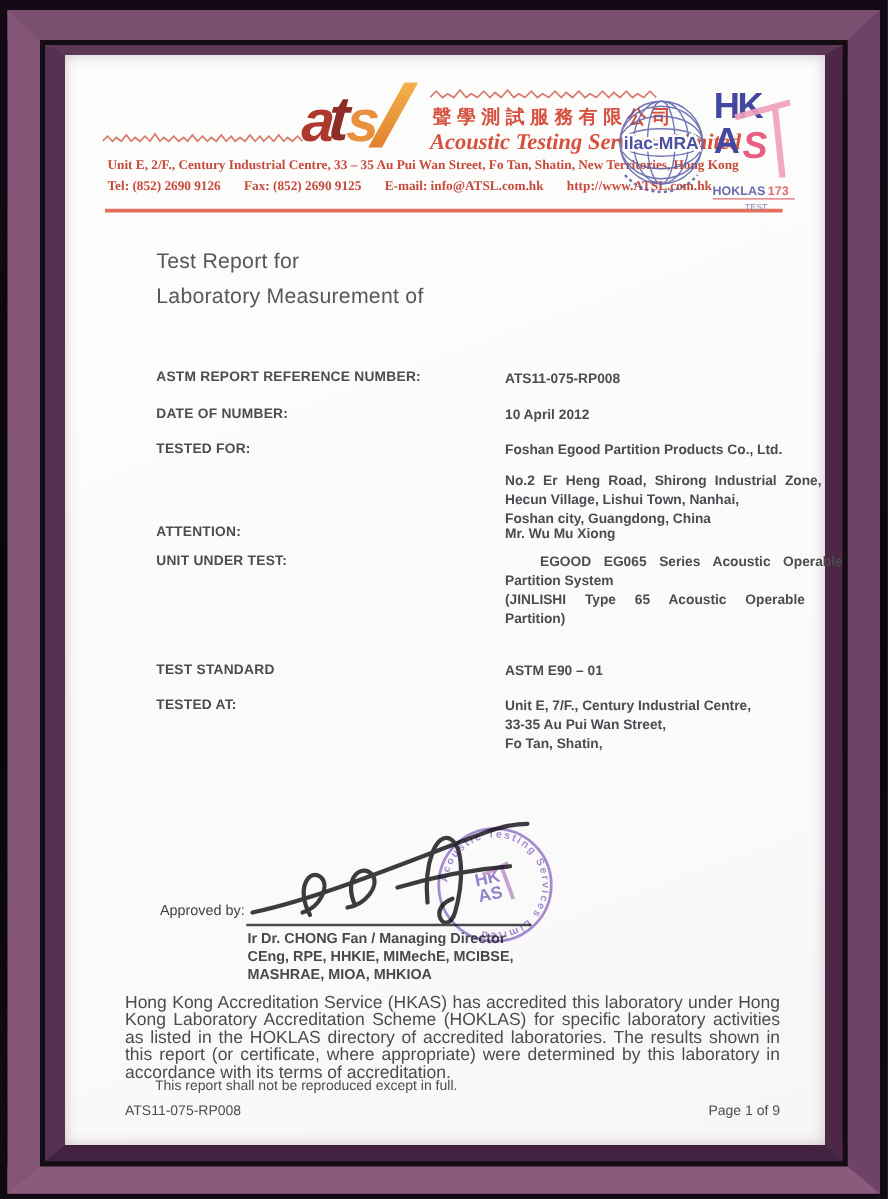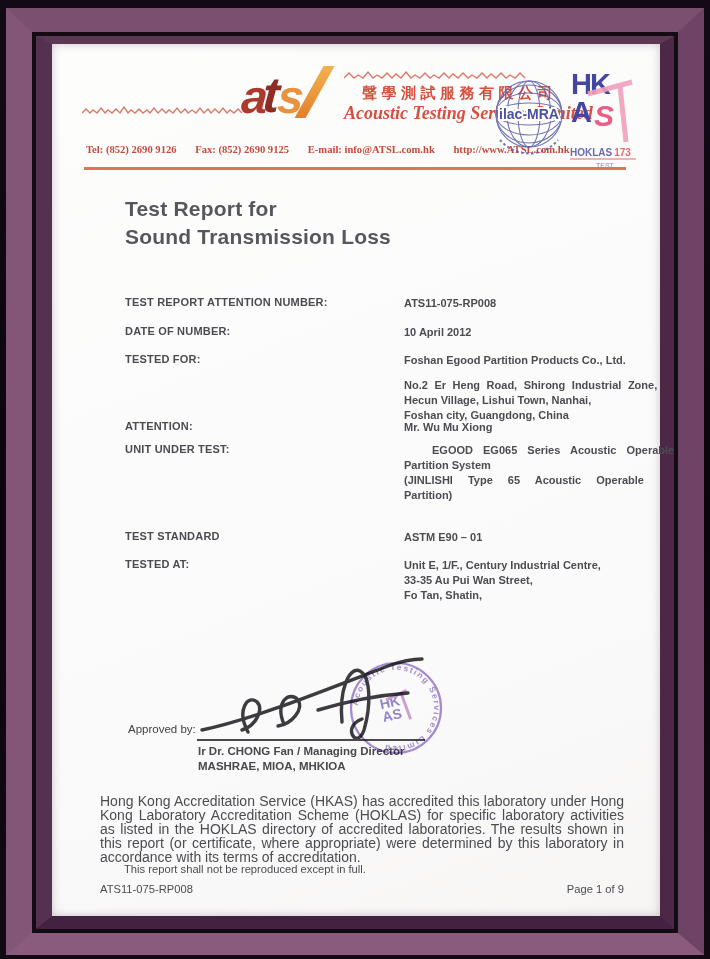--- a/index.html
+++ b/index.html
@@ -23,34 +23,34 @@
   .hdr-wave-left  { position:absolute; left:30px;  top:60px; }
   .hdr-wave-top   { position:absolute; left:292px; top:26px; }
   .atsl { position:absolute; left:190px; top:22px; display:flex; align-items:flex-end;
           font-weight:bold; font-style:italic; letter-spacing:-5px; line-height:1; transform:skewX(-4deg); }
   .atsl .La { font-size:47px; color:#ad392d; }
   .atsl .Lt { font-size:50px; color:#8e2c26; }
   .atsl .Ls { font-size:47px; color:#e8913f; margin-left:3px; }
   .atsl .slash { width:11px; height:52px; margin-left:10px; margin-bottom:2px;
                  background:linear-gradient(180deg,#f3b24d 0%,#e2802d 100%); transform:skewX(-26deg); }
   .cn-name { position:absolute; left:294px; top:40px; font-family:"Liberation Serif", serif;
-             font-weight:bold; font-size:15px; letter-spacing:4.5px; color:#d6503f; white-space:nowrap;margin-left:16px; }
+             font-weight:bold; font-size:15px; letter-spacing:4.5px; color:#d6503f; white-space:nowrap; }
   .en-name { position:absolute; left:292px; top:59px; font-family:"Liberation Serif", serif;
              font-style:italic; font-weight:bold; font-size:18px; color:#d6503f; white-space:nowrap; }
   .addr    { position:absolute; left:34px; top:83px; font-family:"Liberation Serif", serif;
              font-weight:bold; font-size:10.6px; color:#c64a3c; white-space:nowrap; }
   .contact { position:absolute; left:34px; top:100px; font-family:"Liberation Serif", serif;
              font-weight:bold; font-size:10.6px; color:#c64a3c; white-space:nowrap; }
   .contact span { margin-right:16px; }
   .red-rule { position:absolute; left:32px; top:123px; width:542px; height:2.5px; background:#e4705c; }
   .ilac { position:absolute; left:438px; top:32px; }
   .hkas { position:absolute; left:518px; top:24px; }
 
   
-  .title { position:absolute; left:73px; top:151px; font-size:21px; font-weight:bold;
+  .title { position:absolute; left:73px; top:151px; font-size:17px; font-weight:normal;
            color:#56575e; line-height:27.5px; letter-spacing:0.2px; }
 
   
   .row  { position:absolute; left:73px; width:505px; }
   .lbl  { position:absolute; left:0; top:0; font-size:11px; font-weight:bold; color:#4b4c52; letter-spacing:.2px; white-space:nowrap; }
   .val  { position:absolute; left:279px; top:0; width:226px; font-size:11px; font-weight:bold; color:#4b4c52; line-height:15px; }
   .val div { white-space:nowrap; }
   .sp1 { word-spacing:3.5px; }
   .sp2 { word-spacing:7px;padding-left:28px; }
   .sp3 { word-spacing:12px; }
@@ -89,20 +89,21 @@
 
           <div class="atsl">
             <span class="La">a</span>
             <span class="Lt">t</span>
             <span class="Ls">s</span>
             <span class="slash"></span>
           </div>
 
           <div class="cn-name">聲學測試服務有限公司</div>
           <div class="en-name">Acoustic Testing Services Limited</div>
+          <div class="addr">Unit E, 2/F., Century Industrial Centre, 33 – 35 Au Pui Wan Street, Fo Tan, Shatin, New Territories, Hong Kong</div>
           <div class="contact">
             <span>Tel: (852) 2690 9126</span>
             <span>Fax: (852) 2690 9125</span>
             <span>E-mail: info@ATSL.com.hk</span>
             <span>http://www.ATSL.com.hk</span>
           </div>
           <div class="red-rule"></div>
 
           <svg class="ilac" width="78" height="86" viewBox="0 0 78 86">
             <g stroke="#5a5ea8" fill="none" stroke-width="1.1" opacity=".85">
@@ -127,25 +128,25 @@
             <text x="24" y="58" font-size="30" font-style="italic" font-weight="bold" fill="#e95f84">S</text>
             <text x="0" y="88" font-size="10" font-weight="bold" fill="#6a6ab0">
               <tspan>HOKLAS</tspan><tspan fill="#e06a73" dx="2">173</tspan>
             </text>
             <line x1="0" y1="91" x2="66" y2="91" stroke="#e06a73" stroke-width="1"></line>
             <text x="26" y="100" font-size="7" fill="#8888b8">TEST</text>
           </svg>
 
           <div class="title">
             <div>Test Report for</div>
-            <div>Sound Transmission Loss</div>
+            <div>Laboratory Measurement of</div>
           </div>
 
           <div class="row" style="top:252px">
-            <span class="lbl">TEST REPORT ATTENTION NUMBER:</span>
+            <span class="lbl">ASTM REPORT REFERENCE NUMBER:</span>
             <div class="val">
                 <div>ATS11-075-RP008</div>
               </div>
           </div>
           <div class="row" style="top:281px">
             <span class="lbl">DATE OF NUMBER:</span>
             <div class="val">
                 <div>10 April 2012</div>
               </div>
           </div>
@@ -180,39 +181,40 @@
           </div>
           <div class="row" style="top:486px">
             <span class="lbl">TEST STANDARD</span>
             <div class="val">
                 <div>ASTM E90 – 01</div>
               </div>
           </div>
           <div class="row" style="top:514px">
             <span class="lbl">TESTED AT:</span>
             <div class="val">
-              <div>Unit E, 1/F., Century Industrial Centre,</div>
+              <div>Unit E, 7/F., Century Industrial Centre,</div>
               <div>33-35 Au Pui Wan Street,</div>
               <div>Fo Tan, Shatin,</div>
             </div>
           </div>
 
           <svg class="sig-svg" width="240" height="100" viewBox="0 0 240 100">
             <g fill="none" stroke="#3c3c40" stroke-width="3.4" stroke-linecap="round">
               <path d="M 12 82 C 60 72, 120 48, 198 18 C 212 13, 224 11, 232 11"></path>
               <path d="M 58 84 C 46 62, 58 46, 67 54 C 74 61, 66 78, 52 82"></path>
               <path d="M 94 76 C 84 54, 100 42, 108 52 C 114 61, 102 76, 88 78"></path>
               <path d="M 152 74 C 149 42, 159 18, 170 23 C 181 29, 181 58, 174 82 C 171 91, 165 93, 162 86 C 160 80, 164 74, 172 71"></path>
               <path d="M 128 62 C 158 53, 192 47, 218 45"></path>
             </g>
           </svg>
           <span class="approved-by">Approved by:</span>
           <div class="sig-line"></div>
           <div class="sig-name">
             <div>Ir Dr. CHONG Fan / Managing Director</div>
+            <div>CEng, RPE, HHKIE, MIMechE, MCIBSE,</div>
             <div>MASHRAE, MIOA, MHKIOA</div>
           </div>
 
           <svg class="stamp" width="96" height="96" viewBox="0 0 96 96">
             <defs>
               <path id="ringPath" d="M 48 48 m -38 0 a 38 38 0 1 1 76 0 a 38 38 0 1 1 -76 0"></path>
             </defs>
             <circle cx="48" cy="48" r="45" fill="none" stroke="#9d82cc" stroke-width="2.2"></circle>
             <text font-size="8.4" font-weight="bold" fill="#9d82cc" letter-spacing="1.6">
               <textPath href="#ringPath" startOffset="2">Acoustic  Testing  Services  Limited</textPath>

